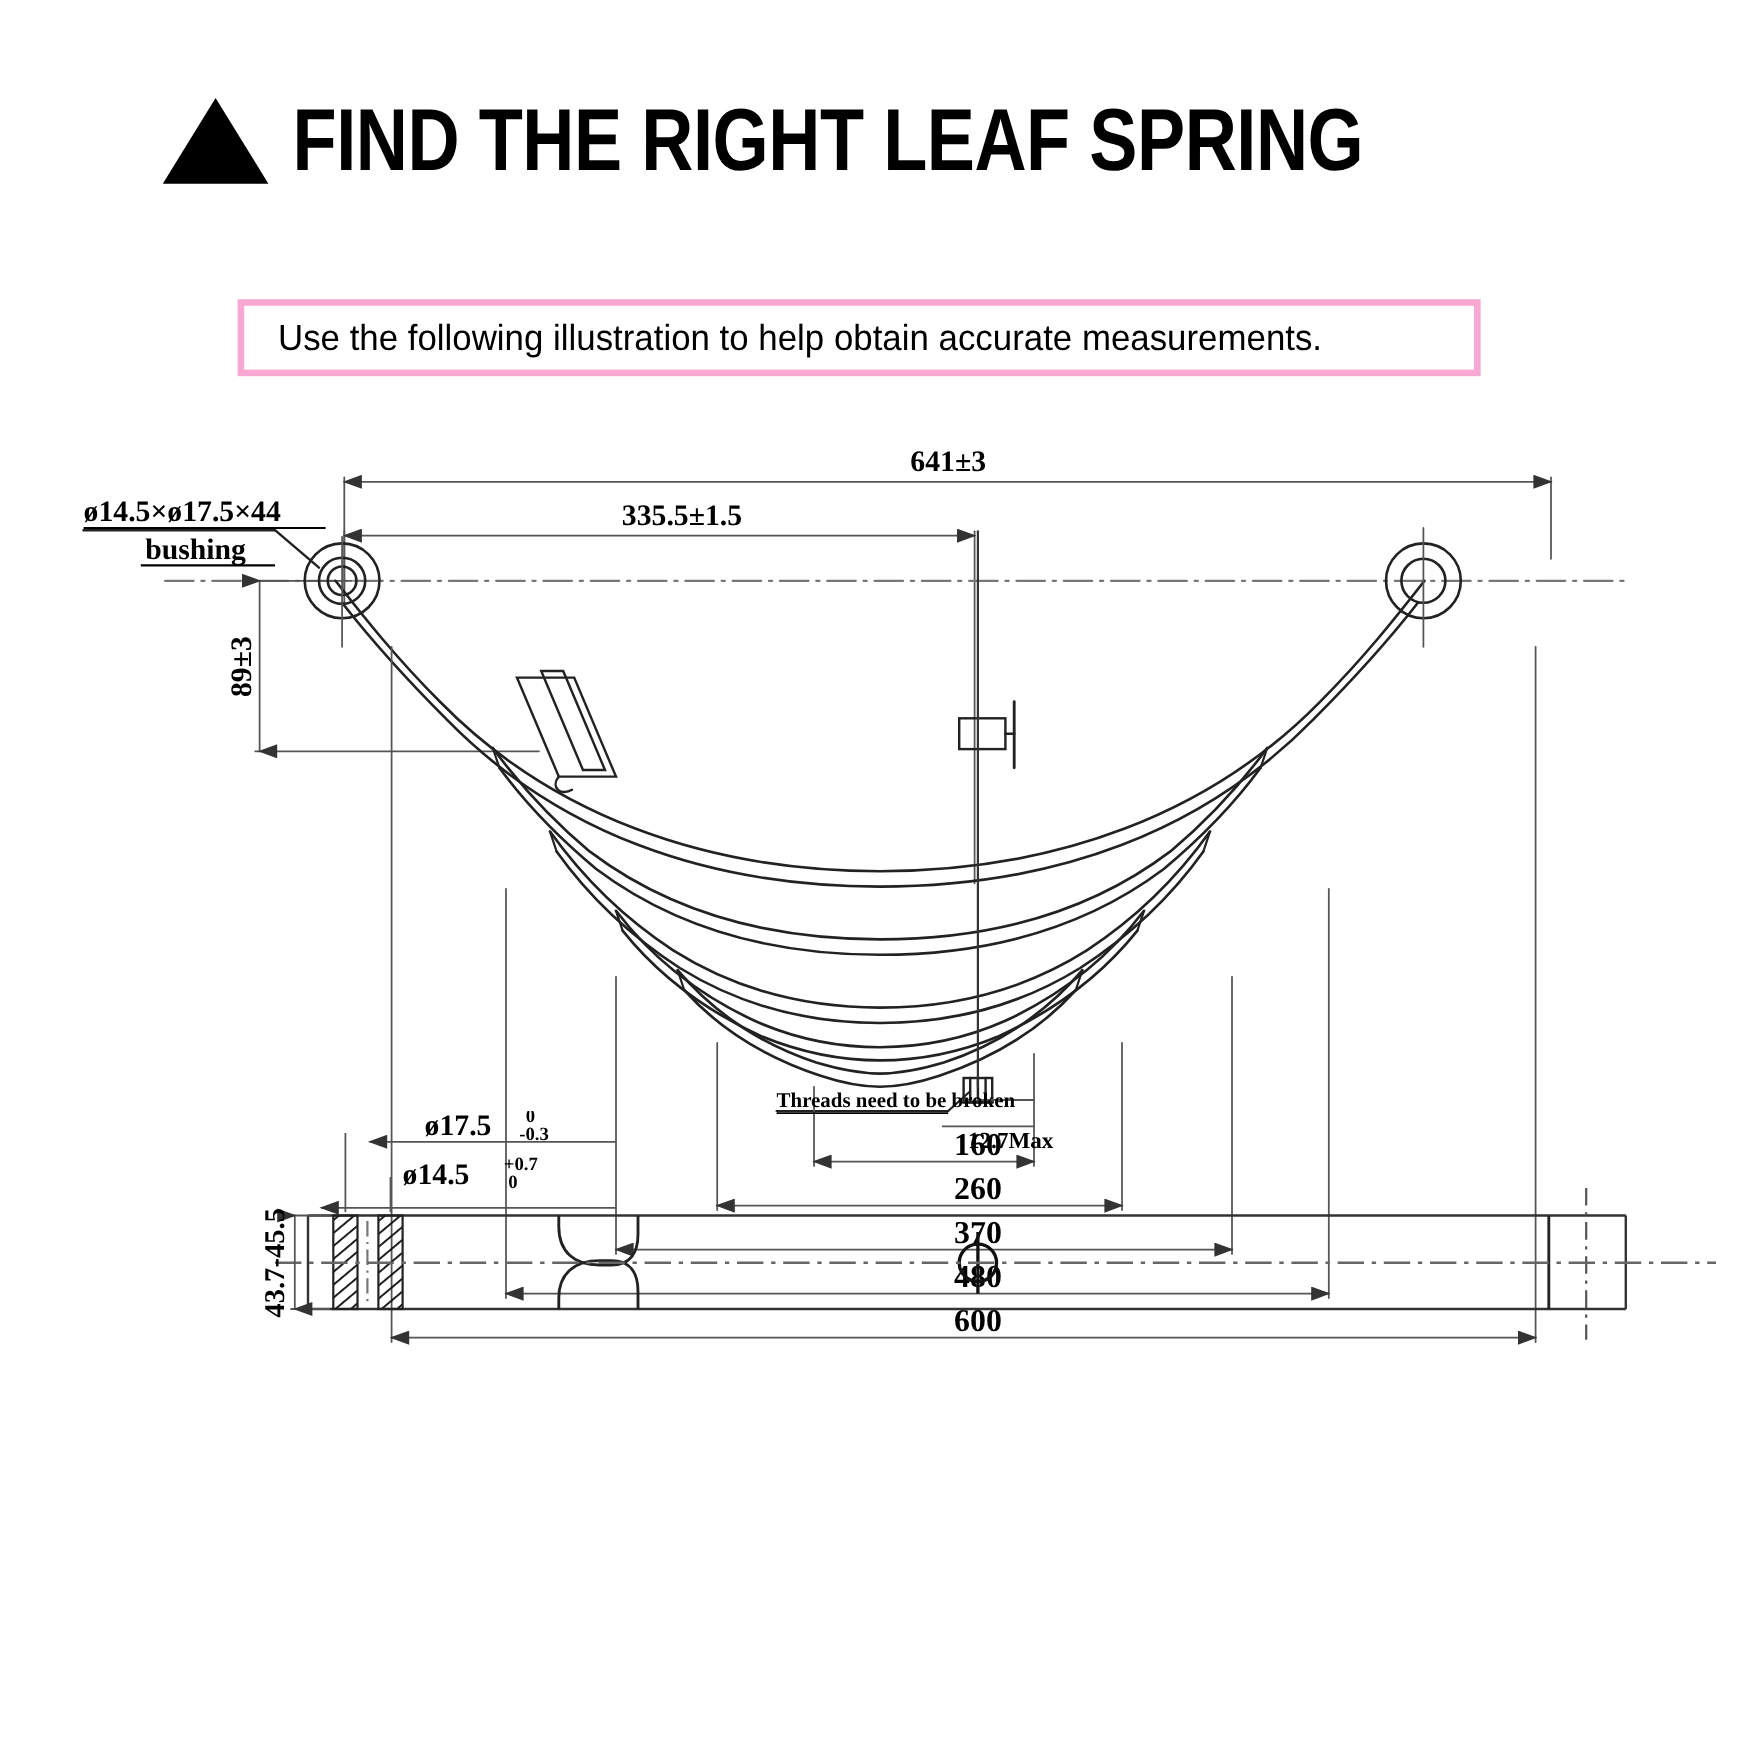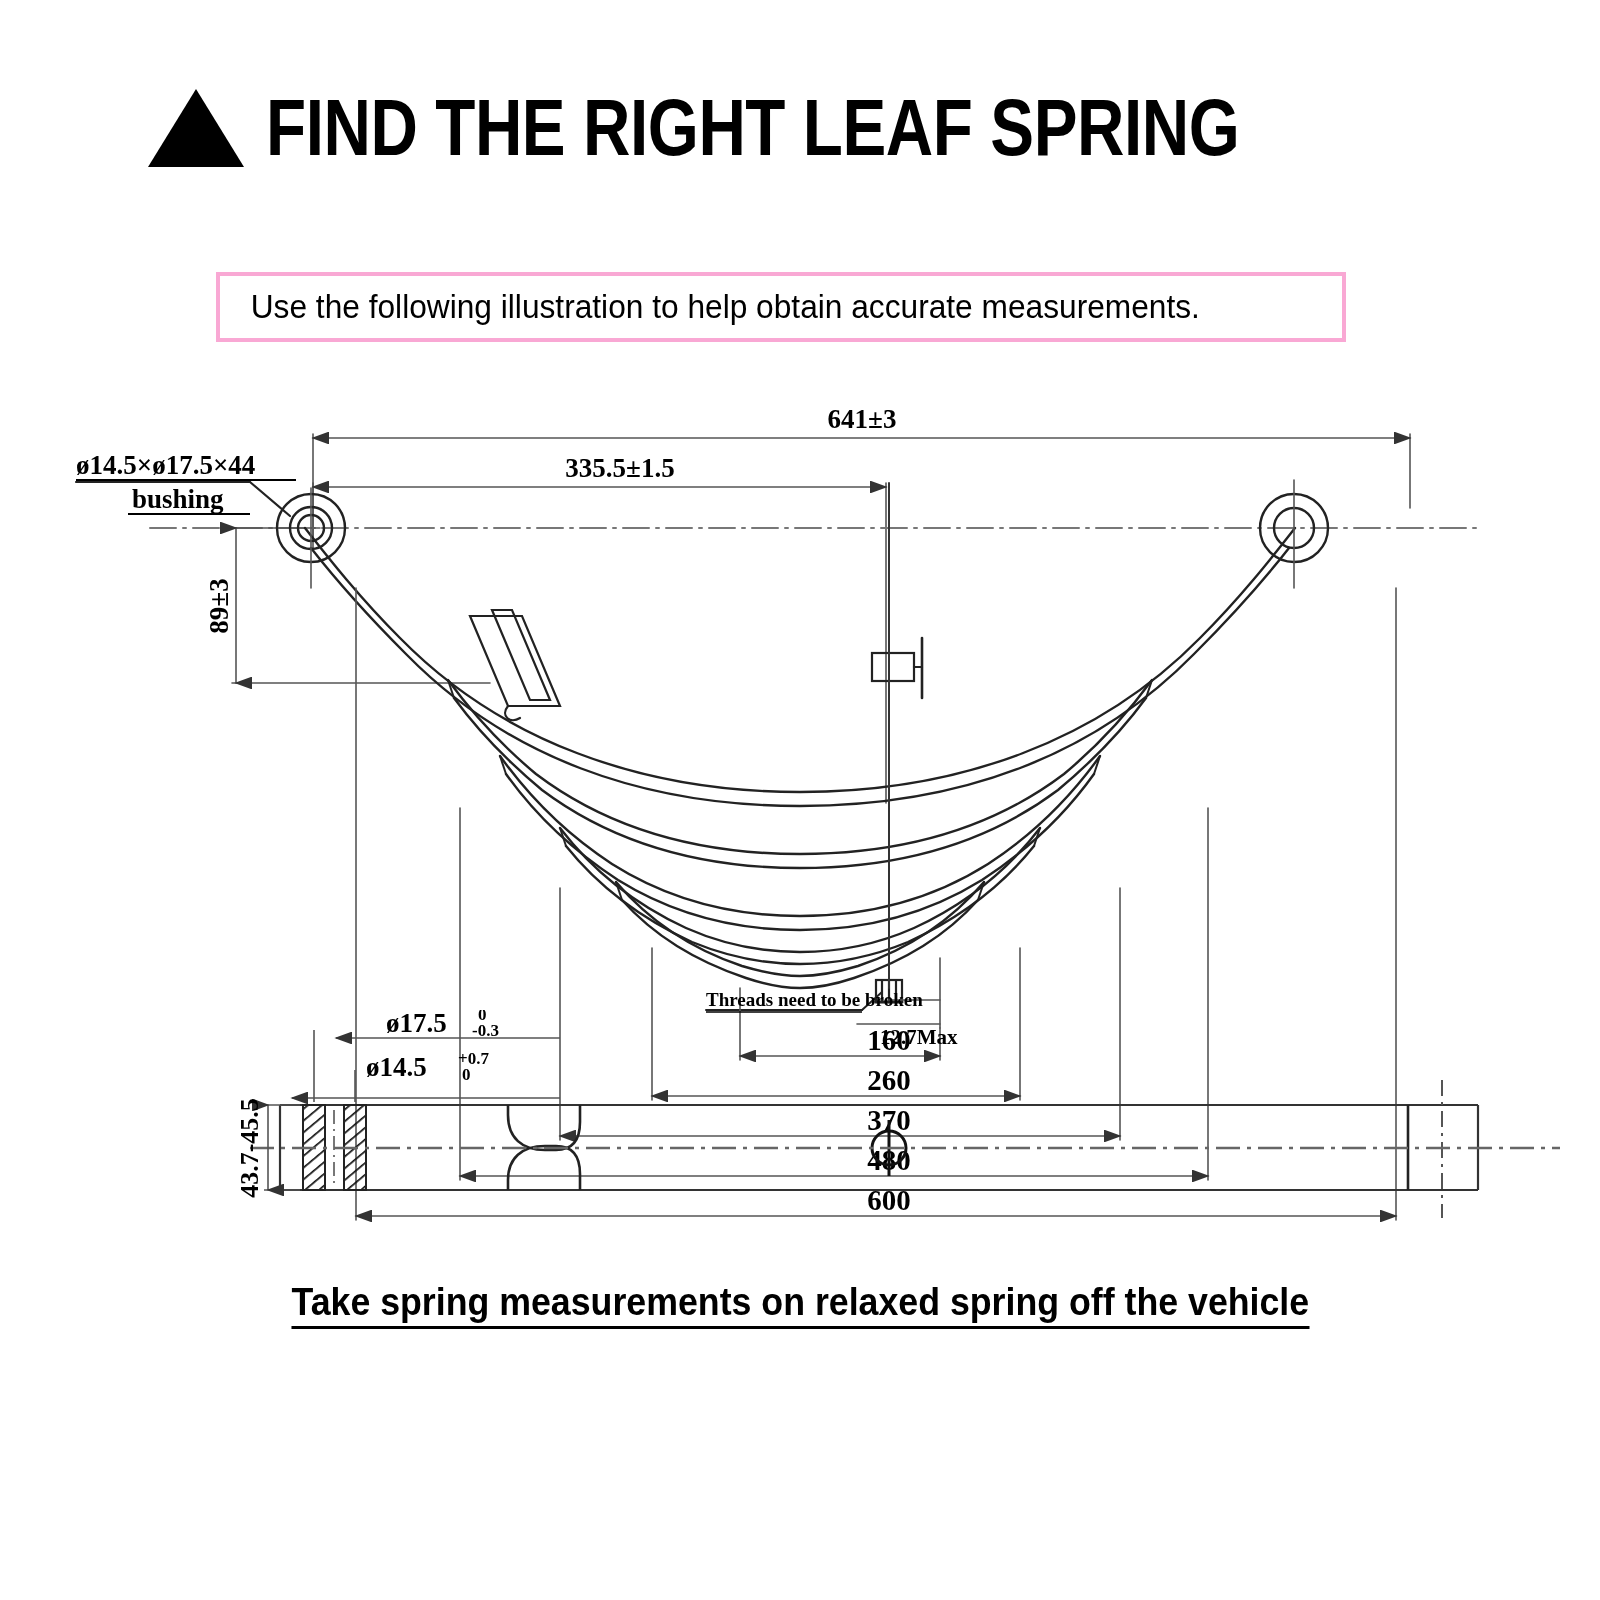--- a/index.html
+++ b/index.html
@@ -53,21 +53,21 @@
     color: #000;
   }
 
   
   .note-box {
     position: absolute;
     left: 216px;
     top: 272px;
     width: 1130px;
     height: 70px;
-    border: 4px solid #f9a8d4;
+    border: 6px solid #f9a8d4;
     box-sizing: border-box;
     display: flex;
     align-items: center;
   }
   .note-text {
     font-family: "Liberation Sans Narrow", "Liberation Sans", sans-serif;
     font-size: 33px;
     line-height: 36px;
     padding-left: 32px;
     color: #000;
@@ -377,17 +377,14 @@
 
         <text x="366" y="66" font-size="27">
           <tspan>ø14.5</tspan>
         </text>
         <text x="458" y="54" font-size="17">+0.7</text>
         <text x="462" y="70" font-size="17">0</text>
       </g>
     </svg>
   </div>
 
-  <div class="footer">
-    <span class="footer-text">Take spring measurements on relaxed spring off the vehicle</span>
-  </div>
 
 </div>
 
 </body></html>

